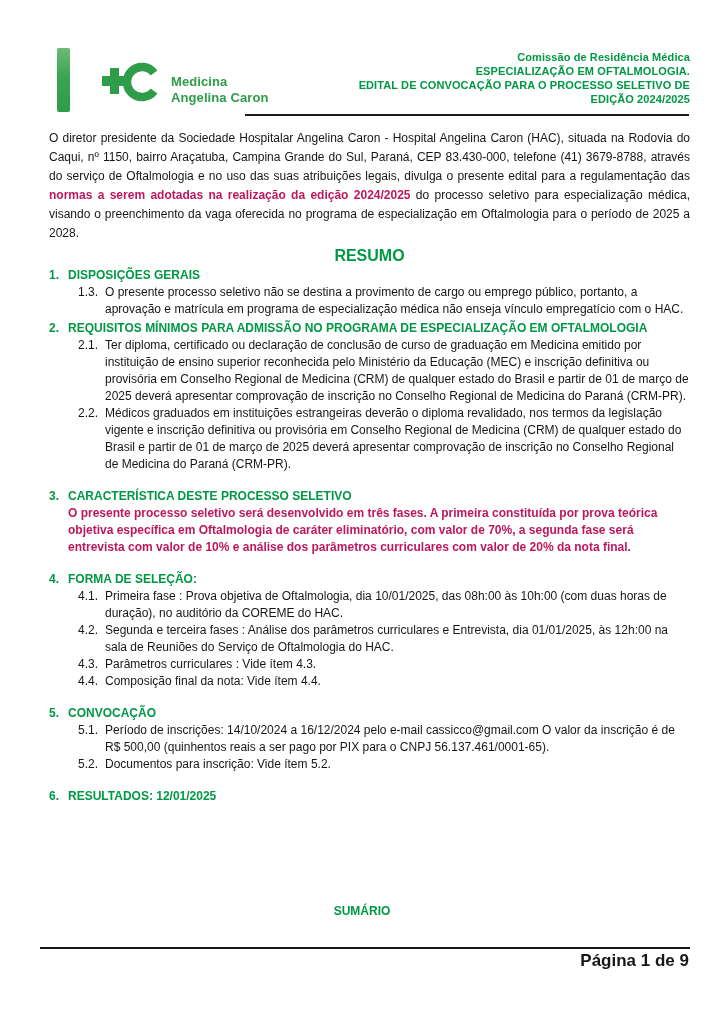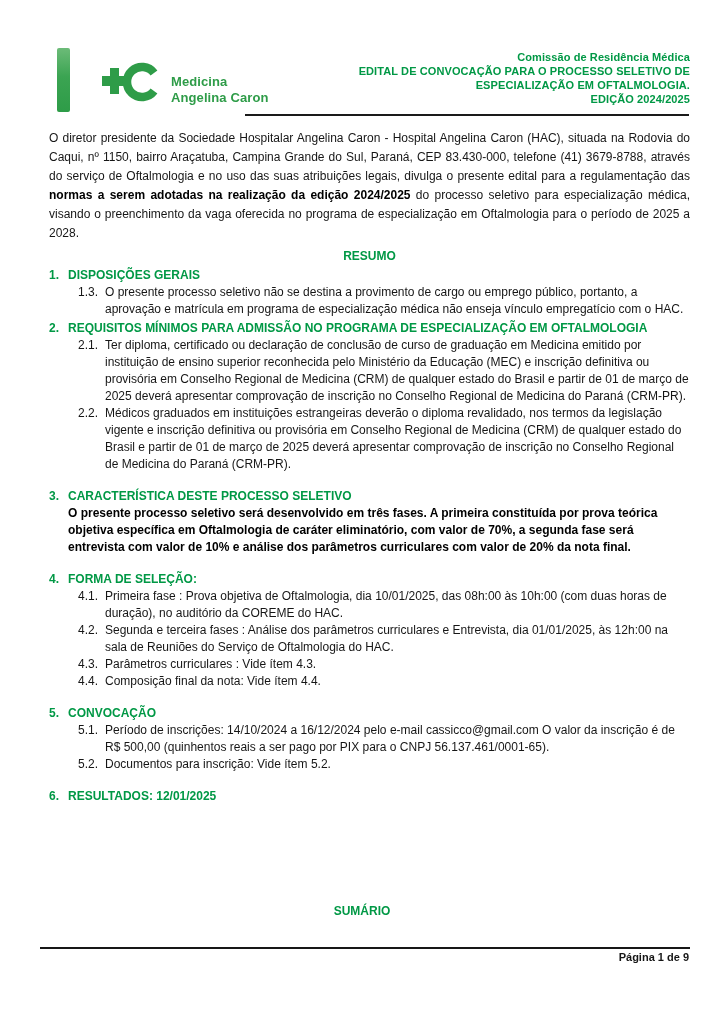--- a/index.html
+++ b/index.html
@@ -21,38 +21,38 @@
     background:linear-gradient(180deg,#6cbb78 0%,#3ba452 45%,#2e9c48 100%);
   }
   .logo-glyph { margin-left:28px; margin-top:14px; }
   .logo-text { margin-left:9px; margin-top:26px; color:#2e9c48; font-weight:bold; font-size:13px; line-height:16px; letter-spacing:.1px; }
   .header-title { text-align:right; color:#009845; font-weight:bold; font-size:11px; line-height:14px; padding-top:2px; letter-spacing:.1px; }
   .header-rule { position:absolute; top:114px; left:245px; right:35px; border-top:2px solid #1a1a1a; }
 
   
   .content { position:absolute; top:129px; left:49px; width:641px; font-size:12px; }
   .intro { text-align:justify; line-height:19px; }
-  .green { color:#000000; font-weight:bold; }
-  .resumo { text-align:center; color:#009845; font-weight:bold; line-height:18px; margin-top:4px; font-size:12px; }
+  .green { color:#be185d; font-weight:bold; }
+  .resumo { text-align:center; color:#009845; font-weight:bold; line-height:18px; margin-top:4px; font-size:16px; }
 
   .section { margin-top:2px; }
   .section.spaced { margin-top:15px; }
   .sec-head { display:flex; color:#009845; font-weight:bold; line-height:17px; font-size:12px; }
   .sec-num { width:19px; flex:none; }
   .sec-title { flex:1; }
   .items { margin-left:29px; }
   .item { display:flex; line-height:17px; }
   .item-num { width:27px; flex:none; }
   .item-text { flex:1; }
   .sec-para { margin-left:19px; line-height:17px; }
 
   
   .sumario { position:absolute; top:904px; left:0; right:0; text-align:center; color:#009845; font-weight:bold; font-size:12px; }
   .footer-rule { position:absolute; top:947px; left:40px; right:34px; border-top:2px solid #161616; }
-  .page-num { position:absolute; top:951px; right:35px; font-size:11px; font-weight:bold; color:#161616; }
+  .page-num { position:absolute; top:951px; right:35px; font-size:17px; font-weight:bold; color:#161616; }
 </style>
 </head>
 <body>
 
 <div class="page">
 
   <div class="header">
     <div class="logo">
       <div class="logo-bar"></div>
       <div class="logo-glyph">
@@ -61,22 +61,22 @@
           <path d="M112,22 A30,30 0 1 0 112,58" fill="none" stroke="#2e9c48" stroke-width="17"></path>
         </svg>
       </div>
       <div class="logo-text">
         <div>Medicina</div>
         <div>Angelina Caron</div>
       </div>
     </div>
     <div class="header-title">
       <div>Comissão de Residência Médica</div>
+      <div>ESPECIALIZAÇÃO EM OFTALMOLOGIA.</div>
       <div>EDITAL DE CONVOCAÇÃO PARA O PROCESSO SELETIVO DE</div>
-      <div>ESPECIALIZAÇÃO EM OFTALMOLOGIA.</div>
       <div>EDIÇÃO 2024/2025</div>
     </div>
   </div>
   <div class="header-rule"></div>
 
   <div class="content">
 
     <p class="intro"><span>O diretor presidente da Sociedade Hospitalar Angelina Caron - Hospital Angelina Caron (HAC), situada na Rodovia do Caqui, nº 1150, bairro Araçatuba, Campina Grande do Sul, Paraná, CEP 83.430-000, telefone (41) 3679-8788, através do serviço de Oftalmologia e no uso das suas atribuições legais, divulga o presente edital para a regulamentação das </span><span class="green">normas a serem adotadas na realização da edição 2024/2025</span><span> do processo seletivo para especialização médica, visando o preenchimento da vaga oferecida no programa de especialização em Oftalmologia para o período de 2025 a 2028.</span></p>
 
     <div class="resumo">RESUMO</div>

